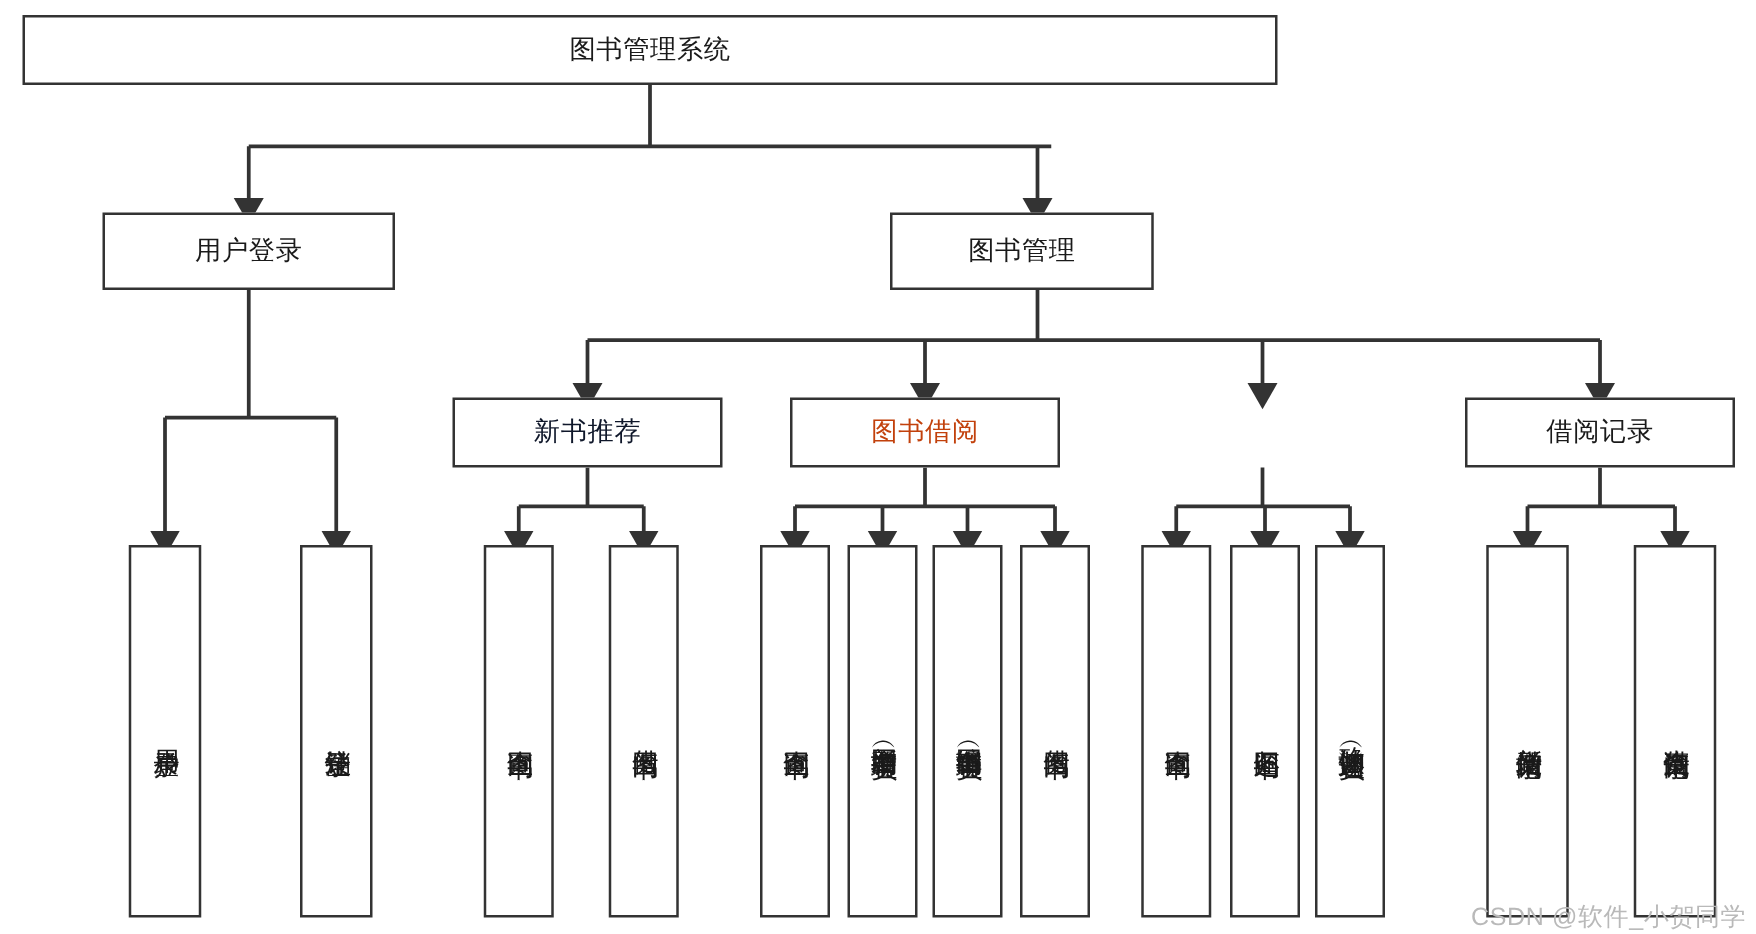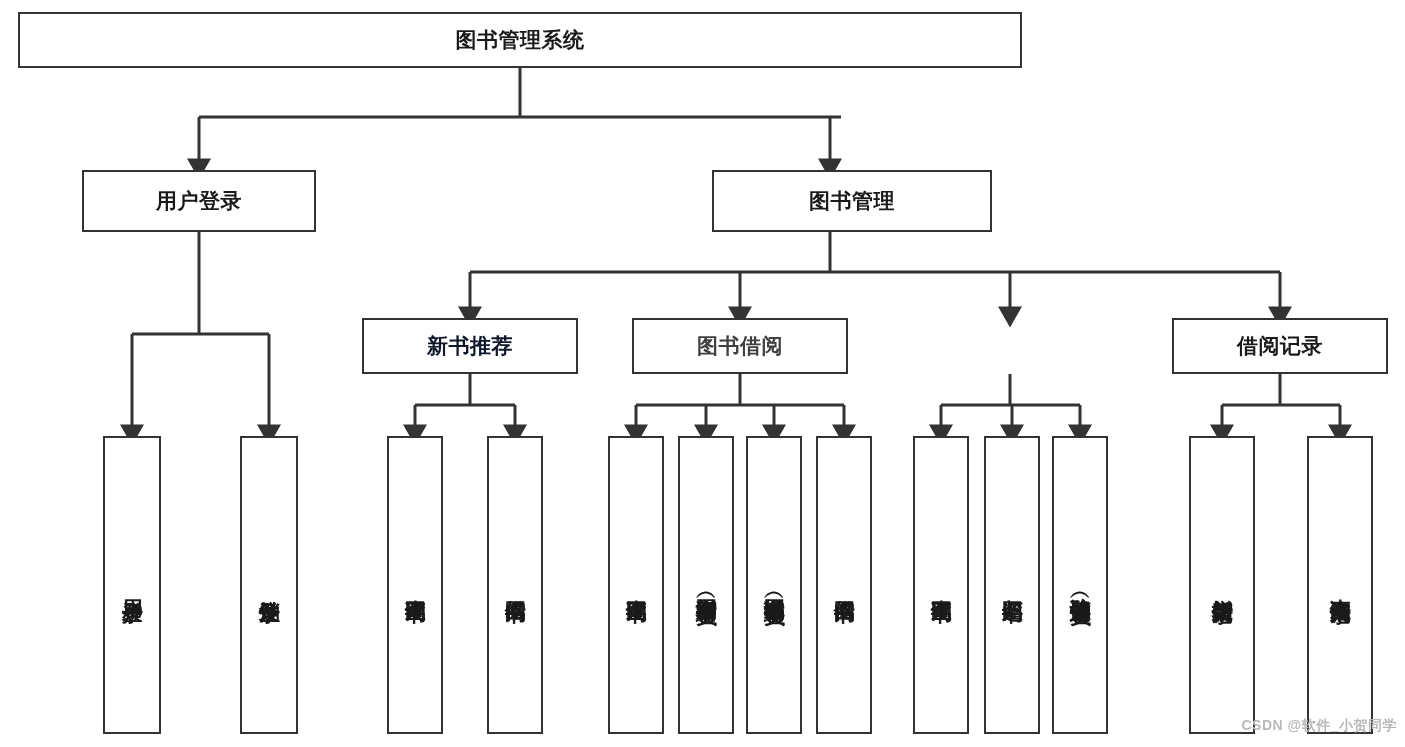--- a/index.html
+++ b/index.html
@@ -52,32 +52,32 @@
   }
   .node.vertical .vlabel {
     writing-mode: vertical-rl;
     text-orientation: upright;
     display: block;
     text-align: center;
   }
   #watermark {
     position: absolute;
     right: 8px;
-    bottom: 12px;
-    font-size: 14px;
+    bottom: 0;
+    font-size: 20px;
     color: #b9b9b9;
     letter-spacing: 0.5px;
     white-space: nowrap;
     font-family: "Liberation Sans", "DejaVu Sans", sans-serif;
   }
 </style>
 </head>
 <body>
 
-<div id="diagram-root" style="background: rgb(255, 255, 255); font-weight: bold;">
+<div id="diagram-root" style="background: rgb(255, 255, 255);">
 
   <svg id="connector-layer" viewBox="0 0 1405 747" width="1405" height="747" xmlns="http://www.w3.org/2000/svg">
     <defs>
       <marker id="arrow" markerWidth="10" markerHeight="10" refX="1.2" refY="4" orient="auto" markerUnits="strokeWidth">
         <path d="M0,0 L0,8 L7,4 z" fill="#333333"></path>
       </marker>
     </defs>
     <g stroke="#333333" stroke-width="3" fill="none">
 
       <path d="M520,68 L520,117"></path>
@@ -118,24 +118,24 @@
       <path d="M1280,374 L1280,405"></path>
       <path d="M1222,405 L1340,405"></path>
       <path d="M1222,405 L1222,428" marker-end="url(#arrow)"></path>
       <path d="M1340,405 L1340,428" marker-end="url(#arrow)"></path>
     </g>
   </svg>
 
   <div class="node horizontal" id="node-root" style="left: 18px; top: 12px; width: 1004px; height: 56px; border-color: rgb(51, 51, 51); background: rgb(255, 255, 255); color: rgb(26, 26, 26);">图书管理系统</div>
 
   <div class="node horizontal" style="left: 82px; top: 170px; width: 234px; height: 62px; border-color: rgb(51, 51, 51); background: rgb(255, 255, 255); color: rgb(26, 26, 26);">用户登录</div>
-  <div class="node horizontal" style="left: 712px; top: 170px; width: 280px; height: 62px; border-color: rgb(51, 51, 51); background: rgb(255, 255, 255); color: rgb(26, 26, 26);">图书管理</div>
+  <div class="node horizontal" style="left: 712px; top: 170px; width: 211px; height: 62px; border-color: rgb(51, 51, 51); background: rgb(255, 255, 255); color: rgb(26, 26, 26);">图书管理</div>
 
   <div class="node horizontal" style="left: 362px; top: 318px; width: 216px; height: 56px; border-color: rgb(51, 51, 51); background: rgb(255, 255, 255); color: #0f172a;">新书推荐</div>
-  <div class="node horizontal" style="left: 632px; top: 318px; width: 216px; height: 56px; border-color: rgb(51, 51, 51); background: rgb(255, 255, 255); color: #404040;">图书借阅</div>
+  <div class="node horizontal" style="left: 632px; top: 318px; width: 216px; height: 56px; border-color: rgb(51, 51, 51); background: rgb(255, 255, 255); color: #c2410c;">图书借阅</div>
   <div class="node horizontal" style="left: 1172px; top: 318px; width: 216px; height: 56px; border-color: rgb(51, 51, 51); background: rgb(255, 255, 255); color: rgb(26, 26, 26);">借阅记录</div>
 
   <div class="node vertical" style="left: 103px; top: 436px; width: 58px; height: 298px; border-color: rgb(51, 51, 51); background: rgb(255, 255, 255); color: rgb(26, 26, 26);">
     <span class="vlabel">用户登录</span>
   </div>
   <div class="node vertical" style="left: 240px; top: 436px; width: 58px; height: 298px; border-color: rgb(51, 51, 51); background: rgb(255, 255, 255); color: rgb(26, 26, 26);">
     <span class="vlabel">注销登录</span>
   </div>
   <div class="node vertical" style="left: 387px; top: 436px; width: 56px; height: 298px; border-color: rgb(51, 51, 51); background: rgb(255, 255, 255); color: rgb(26, 26, 26);">
     <span class="vlabel">查询图书</span>

